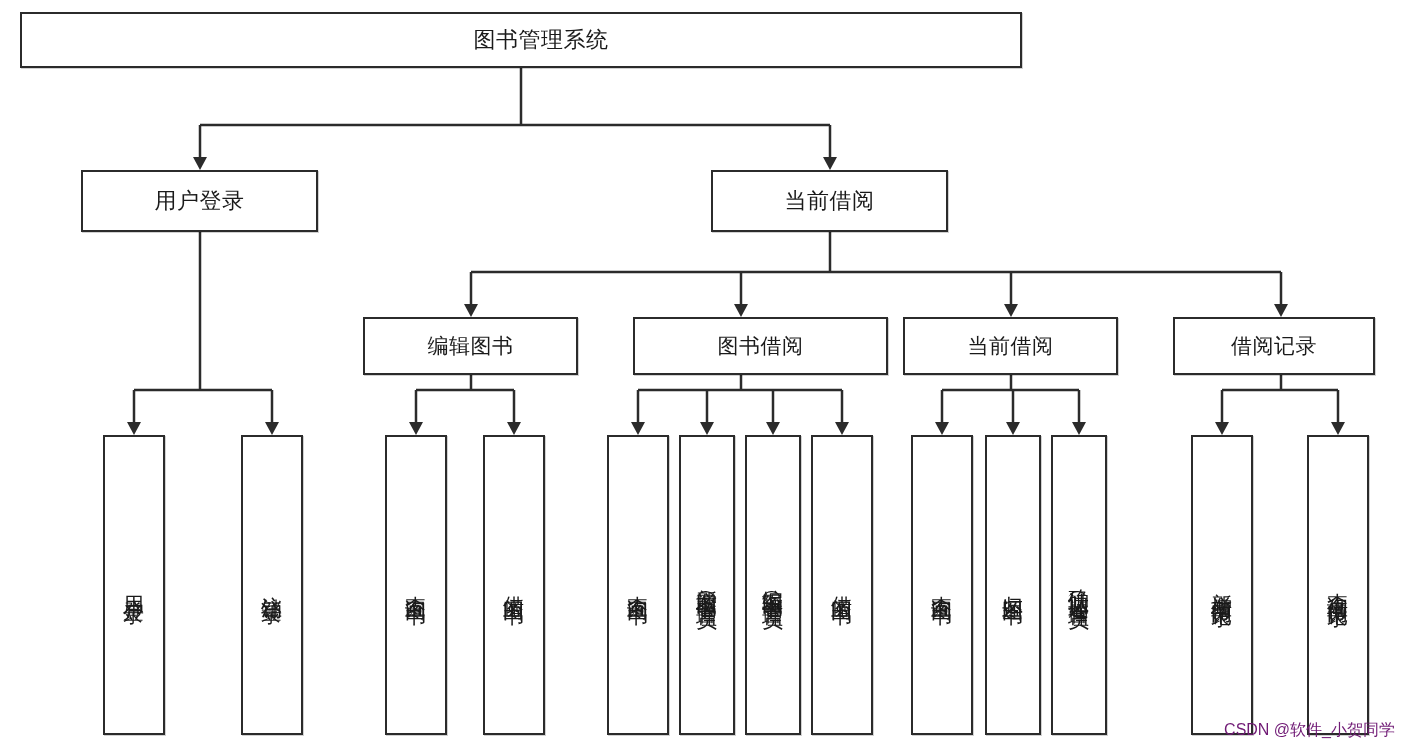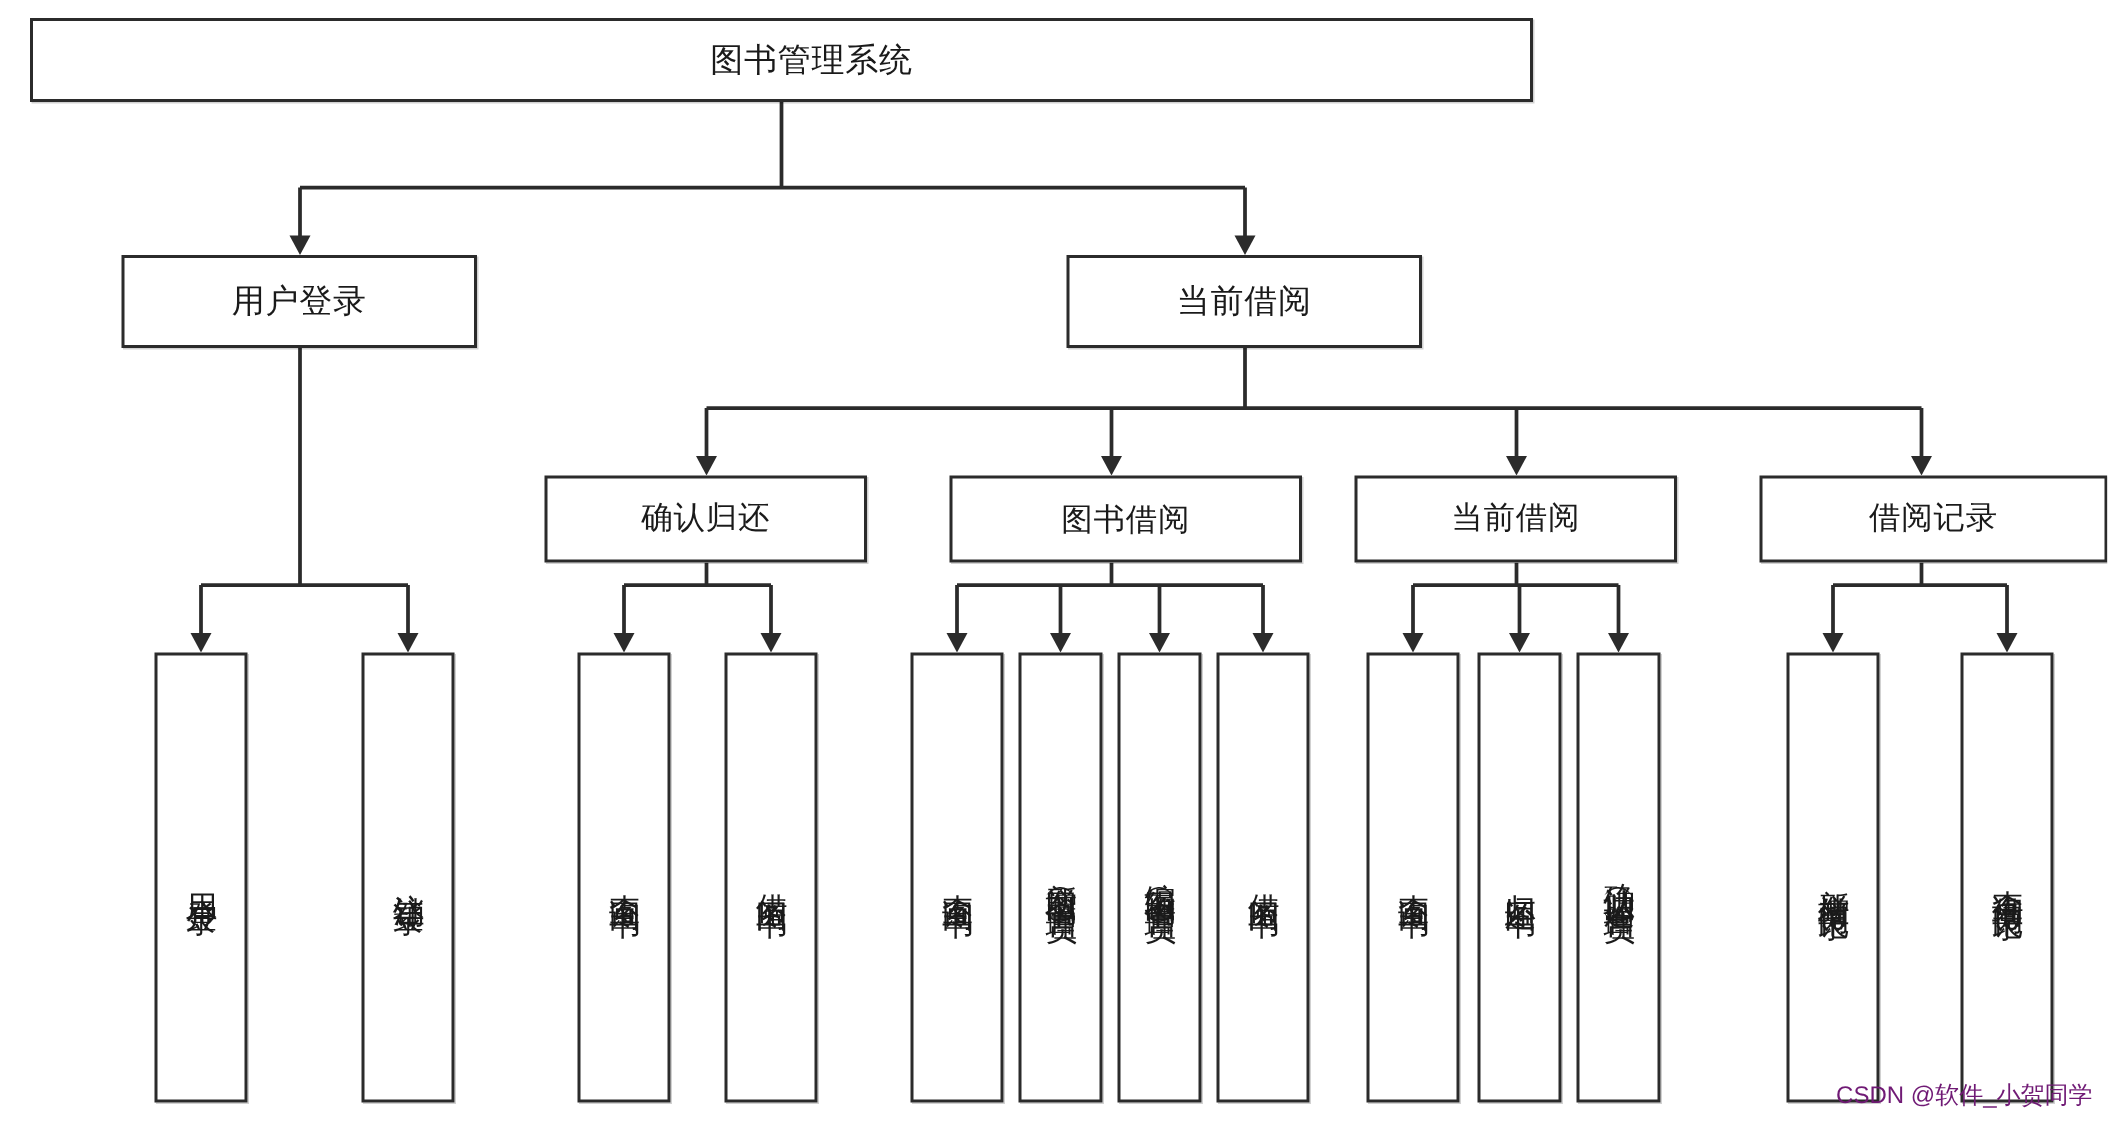--- a/index.html
+++ b/index.html
@@ -133,29 +133,29 @@
       <div class="node level-1" style="left: 20px; top: 12px; width: 1002px; height: 56px; padding-left: 40px;">
         <span class="node-label">图书管理系统</span>
       </div>
       <div class="node level-2" style="left: 81px; top: 170px; width: 237px; height: 62px;">
         <span class="node-label">用户登录</span>
       </div>
       <div class="node level-2" style="left: 711px; top: 170px; width: 237px; height: 62px;">
         <span class="node-label">当前借阅</span>
       </div>
       <div class="node level-3" style="left: 363px; top: 317px; width: 215px; height: 58px;">
-        <span class="node-label">确认归还</span>
+        <span class="node-label">编辑图书</span>
       </div>
-      <div class="node level-3" style="left: 633px; top: 317px; width: 235px; height: 58px; font-family: Liberation Serif, serif;">
+      <div class="node level-3" style="left: 633px; top: 317px; width: 255px; height: 58px;">
         <span class="node-label">图书借阅</span>
       </div>
       <div class="node level-3" style="left: 903px; top: 317px; width: 215px; height: 58px; text-align: right;">
         <span class="node-label">当前借阅</span>
       </div>
-      <div class="node level-3" style="left: 1173px; top: 317px; width: 232px; height: 58px;">
+      <div class="node level-3" style="left: 1173px; top: 317px; width: 202px; height: 58px;">
         <span class="node-label">借阅记录</span>
       </div>
       <div class="node level-4 vertical" style="left: 103px; top: 435px; width: 62px; height: 300px;">
         <span class="node-label">用户登录</span>
       </div>
       <div class="node level-4 vertical" style="left: 241px; top: 435px; width: 62px; height: 300px;">
         <span class="node-label">注销登录</span>
       </div>
       <div class="node level-4 vertical" style="left: 385px; top: 435px; width: 62px; height: 300px;">
         <span class="node-label">查询图书</span>

